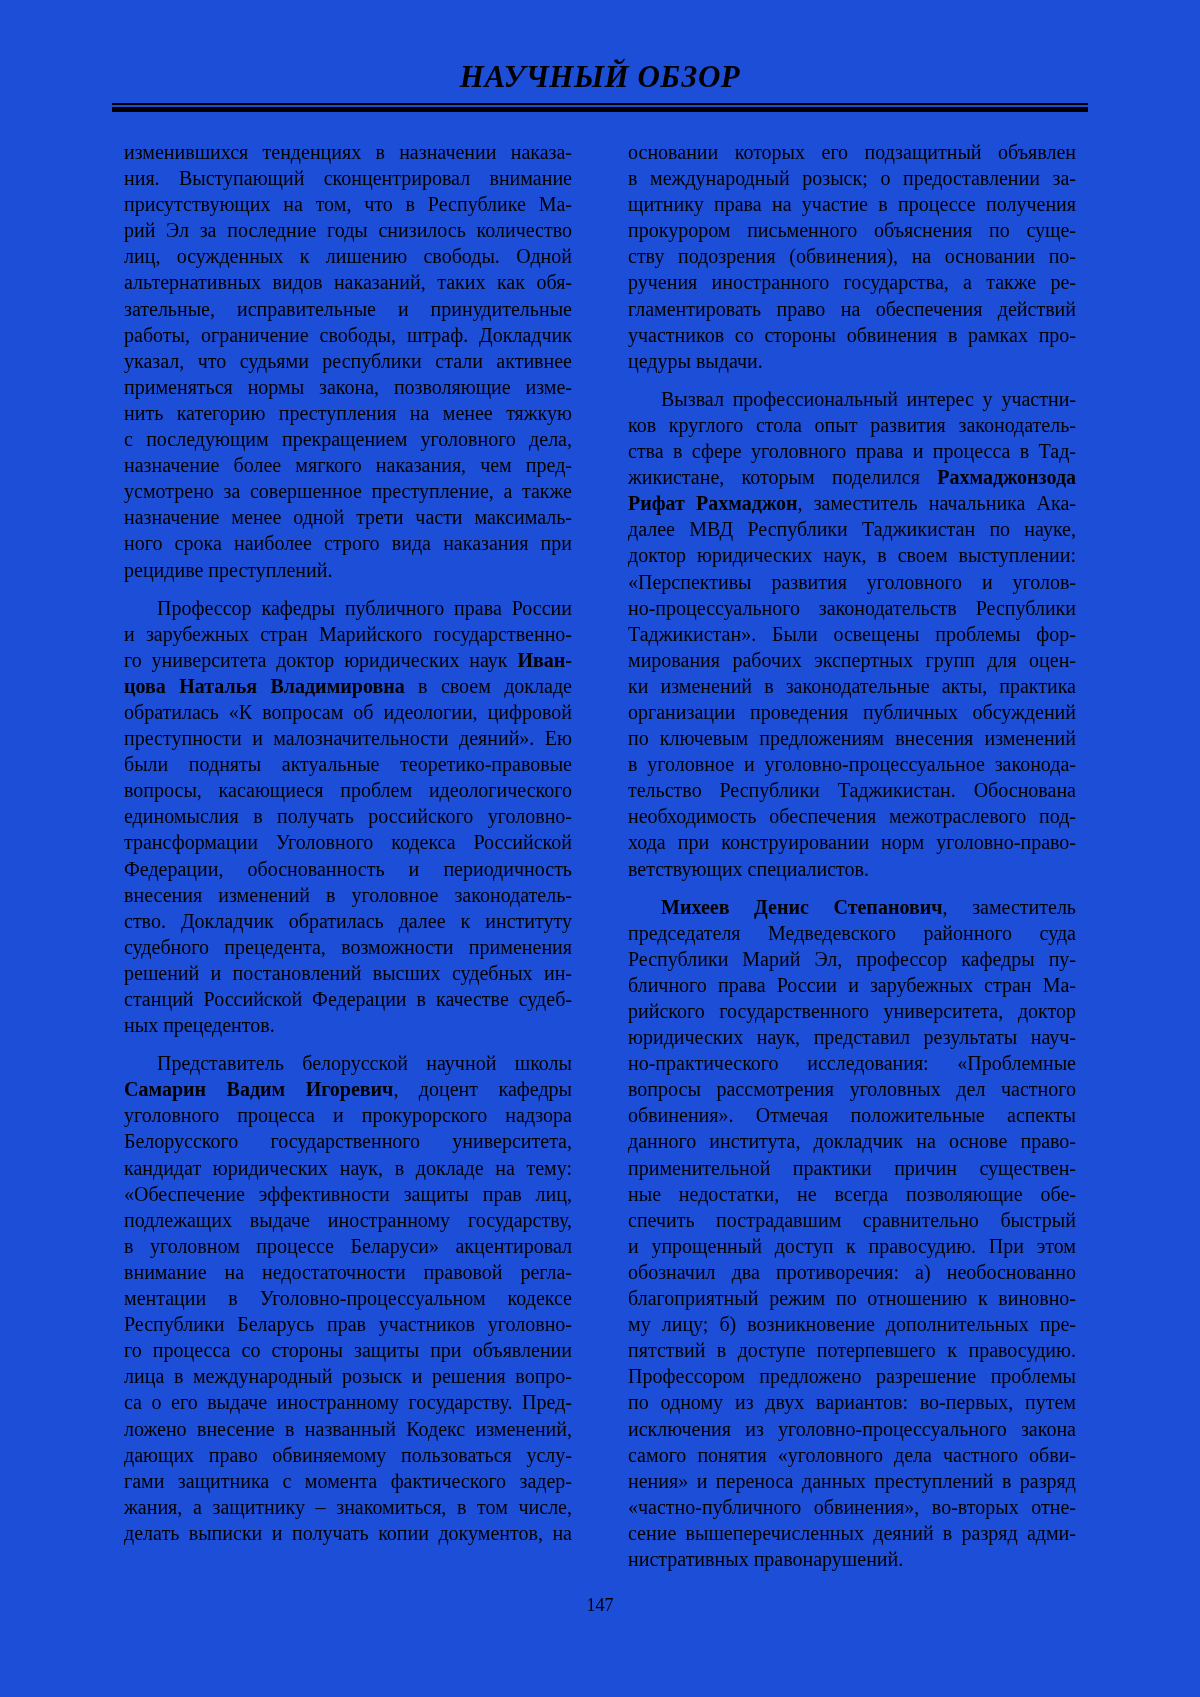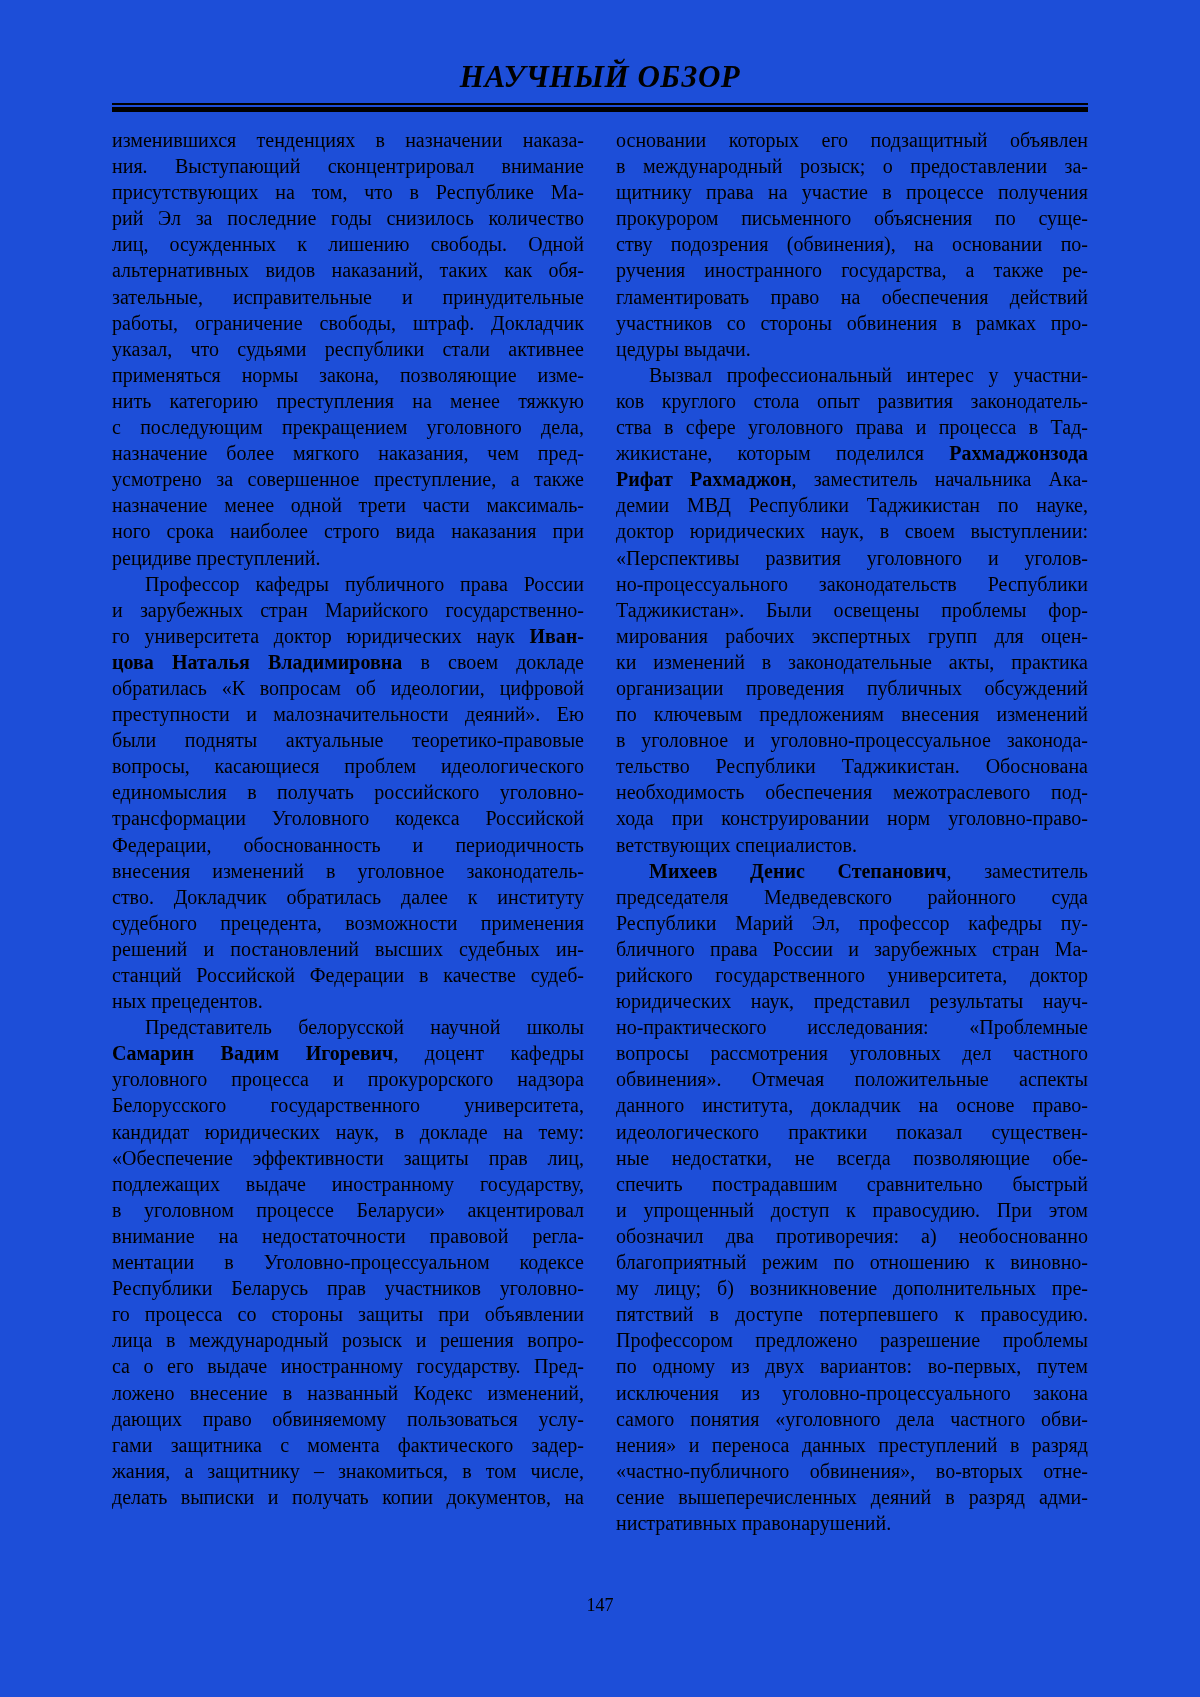--- a/index.html
+++ b/index.html
@@ -27,21 +27,21 @@
   .rule-thin  { height: 2px; background: #000; }
   .rule-gap   { height: 2px; }
   .rule-thick { height: 5px; background: #000; }
   .columns {
     position: absolute;
     top: 127px; left: 112px; width: 976px;
     display: flex;
     justify-content: space-between;
   }
   .col { width: 472px; font-size: 20px; line-height: 26.1px; }
-  .para { margin: 0; }
+  .para { margin: 12px; }
   .line { text-align: justify; text-align-last: justify; }
   .line.end { text-align-last: left; }
   .line.indent { text-indent: 33px; }
   .b { font-weight: bold; }
   .page-number {
     position: absolute;
     top: 1595px; left: 0; width: 100%;
     text-align: center;
     font-size: 18px;
   }
@@ -131,21 +131,21 @@
           <div class="line"><span>гламентировать право на обеспечения действий</span></div>
           <div class="line"><span>участников со стороны обвинения в рамках про-</span></div>
           <div class="line end"><span>цедуры выдачи.</span></div>
         </div>
         <div class="para">
           <div class="line indent"><span>Вызвал профессиональный интерес у участни-</span></div>
           <div class="line"><span>ков круглого стола опыт развития законодатель-</span></div>
           <div class="line"><span>ства в сфере уголовного права и процесса в Тад-</span></div>
           <div class="line"><span>жикистане, которым поделился </span><span class="b">Рахмаджонзода</span></div>
           <div class="line"><span class="b">Рифат Рахмаджон</span><span>, заместитель начальника Ака-</span></div>
-          <div class="line"><span>демии МВД Республики Таджикистан по науке,</span></div>
+          <div class="line"><span>далее МВД Республики Таджикистан по науке,</span></div>
           <div class="line"><span>доктор юридических наук, в своем выступлении:</span></div>
           <div class="line"><span>«Перспективы развития уголовного и уголов-</span></div>
           <div class="line"><span>но-процессуального законодательств Республики</span></div>
           <div class="line"><span>Таджикистан». Были освещены проблемы фор-</span></div>
           <div class="line"><span>мирования рабочих экспертных групп для оцен-</span></div>
           <div class="line"><span>ки изменений в законодательные акты, практика</span></div>
           <div class="line"><span>организации проведения публичных обсуждений</span></div>
           <div class="line"><span>по ключевым предложениям внесения изменений</span></div>
           <div class="line"><span>в уголовное и уголовно-процессуальное законода-</span></div>
           <div class="line"><span>тельство Республики Таджикистан. Обоснована</span></div>
@@ -157,21 +157,21 @@
           <div class="line indent"><span class="b">Михеев Денис Степанович</span><span>, заместитель</span></div>
           <div class="line"><span>председателя Медведевского районного суда</span></div>
           <div class="line"><span>Республики Марий Эл, профессор кафедры пу-</span></div>
           <div class="line"><span>бличного права России и зарубежных стран Ма-</span></div>
           <div class="line"><span>рийского государственного университета, доктор</span></div>
           <div class="line"><span>юридических наук, представил результаты науч-</span></div>
           <div class="line"><span>но-практического исследования: «Проблемные</span></div>
           <div class="line"><span>вопросы рассмотрения уголовных дел частного</span></div>
           <div class="line"><span>обвинения». Отмечая положительные аспекты</span></div>
           <div class="line"><span>данного института, докладчик на основе право-</span></div>
-          <div class="line"><span>идеологического практики показал существен-</span></div>
+          <div class="line"><span>применительной практики причин существен-</span></div>
           <div class="line"><span>ные недостатки, не всегда позволяющие обе-</span></div>
           <div class="line"><span>спечить пострадавшим сравнительно быстрый</span></div>
           <div class="line"><span>и упрощенный доступ к правосудию. При этом</span></div>
           <div class="line"><span>обозначил два противоречия: а) необоснованно</span></div>
           <div class="line"><span>благоприятный режим по отношению к виновно-</span></div>
           <div class="line"><span>му лицу; б) возникновение дополнительных пре-</span></div>
           <div class="line"><span>пятствий в доступе потерпевшего к правосудию.</span></div>
           <div class="line"><span>Профессором предложено разрешение проблемы</span></div>
           <div class="line"><span>по одному из двух вариантов: во-первых, путем</span></div>
           <div class="line"><span>исключения из уголовно-процессуального закона</span></div>

